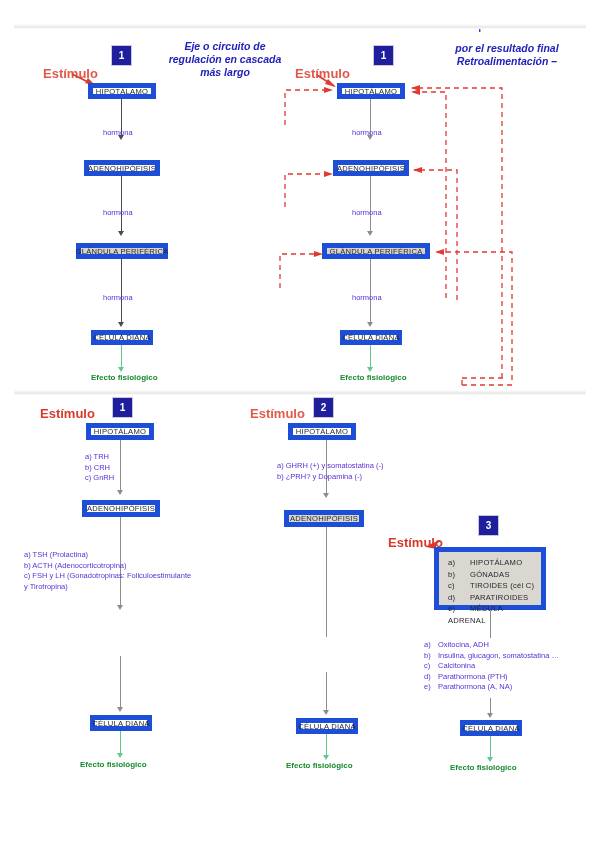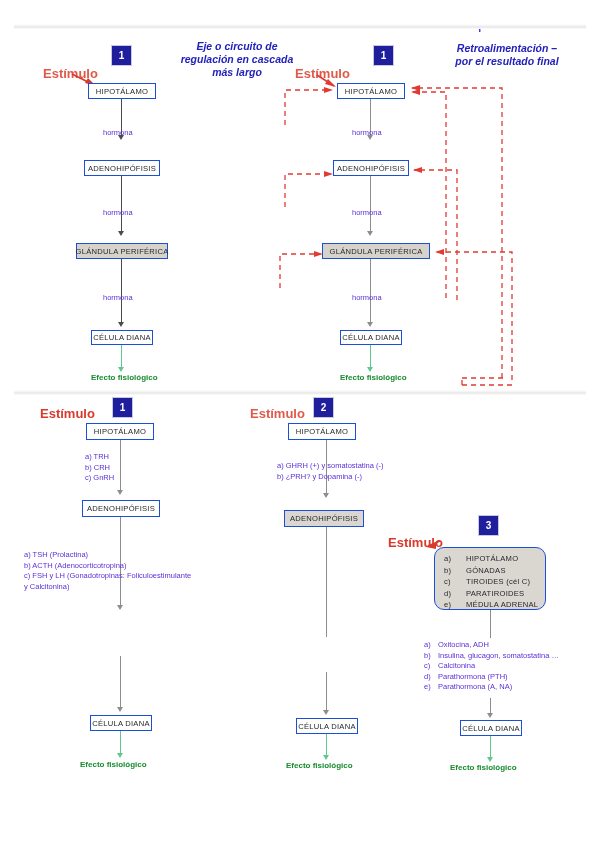--- a/index.html
+++ b/index.html
@@ -45,40 +45,39 @@
     font-weight: bold;
     font-style: italic;
     font-size: 10.5px;
     line-height: 13px;
     text-align: center;
   }
 
   
   .node {
     position: absolute;
-    border: 1px solid #1d4ed8;
+    border: 5px solid #1d4ed8;
     background: #fffffd;
     color: #27272f;
     font-size: 7.6px;
     letter-spacing: .25px;
     display: flex;
     align-items: center;
     justify-content: center;
     text-align: center;
     white-space: nowrap;
   }
   .node.gray { background: #d6d3cb; }
   .node.gray2 { background: #d9d7d0; }
   .node.list {
     display: block;
     text-align: left;
     padding: 5px 6px 5px 9px;
     white-space: normal;
     line-height: 11.5px;
-    border-radius: 10px;
   }
   .node.list .li { display: block; }
   .node.list .li .k { display: inline-block; width: 22px; }
 
   
   .vline {
     position: absolute;
     width: 1px;
     background: #4b4b4b;
   }
@@ -141,21 +140,21 @@
 
 <div id="page">
 
   <div class="artifact abs" style="left:477px; top:25px;">T</div>
 
   <div class="divider" style="top:24px;"></div>
   <div class="divider" style="top:390px;"></div>
 
   <div class="badge" style="left:112px; top:46px;">1</div>
 
-  <div class="title" style="left:174px; top:40px; width:126px;">
+  <div class="title" style="left:162px; top:40px; width:126px;">
     <div>Eje o circuito de</div>
     <div>regulación en cascada</div>
     <div>más largo</div>
   </div>
 
   <div class="estimulo" style="left:43px; top:66px;">Estímulo</div>
   <svg class="fb" width="599" height="848" style="pointer-events:none;">
     <path d="M72,74 L94,85" stroke="#d93a2b" stroke-width="1.6" fill="none"></path>
     <polygon points="96,86 85,83 88,78" fill="#d93a2b"></polygon>
   </svg>
@@ -176,22 +175,22 @@
   <div class="cap" style="left:103px; top:293px;">hormona</div>
 
   <div class="node" style="left:91px; top:330px; width:62px; height:15px;">CÉLULA DIANA</div>
   <div class="vline green" style="left:121px; top:345px; height:22px;"></div>
   <div class="ahead green" style="left:118px; top:367px;"></div>
   <div class="effect" style="left:91px; top:373px;">Efecto fisiológico</div>
 
   <div class="badge" style="left:374px; top:46px;">1</div>
 
   <div class="title" style="left:424px; top:42px; width:166px;">
+    <div>por el resultado final</div>
     <div>Retroalimentación –</div>
-    <div>por el resultado final</div>
   </div>
 
   <div class="estimulo" style="left:295px; top:66px;">Estímulo</div>
 
   <div class="node" style="left:337px; top:83px; width:68px; height:16px;">HIPOTÁLAMO</div>
   <div class="vline gray" style="left:370px; top:99px; height:36px;"></div>
   <div class="ahead gray" style="left:367px; top:135px;"></div>
   <div class="cap" style="left:352px; top:128px;">hormona</div>
 
   <div class="node" style="left:333px; top:160px; width:76px; height:16px;">ADENOHIPÓFISIS</div>
@@ -257,21 +256,21 @@
     <span class="li">c) GnRH</span>
   </div>
 
   <div class="node" style="left:82px; top:500px; width:78px; height:17px;">ADENOHIPÓFISIS</div>
   <div class="vline gray" style="left:120px; top:517px; height:88px;"></div>
   <div class="ahead gray" style="left:117px; top:605px;"></div>
   <div class="cap wrap" style="left:24px; top:550px; width:190px;">
     <span class="li">a) TSH (Prolactina)</span>
     <span class="li">b) ACTH (Adenocorticotropina)</span>
     <span class="li">c) FSH y LH (Gonadotropinas: Foliculoestimulante</span>
-    <span class="li">    y Calcitonina)</span>
+    <span class="li">    y Tirotropina)</span>
   </div>
 
   <div class="vline gray" style="left:120px; top:656px; height:51px;"></div>
   <div class="ahead gray" style="left:117px; top:707px;"></div>
 
   <div class="node" style="left:90px; top:715px; width:62px; height:16px;">CÉLULA DIANA</div>
   <div class="vline green" style="left:120px; top:731px; height:22px;"></div>
   <div class="ahead green" style="left:117px; top:753px;"></div>
   <div class="effect" style="left:80px; top:760px;">Efecto fisiológico</div>
 

